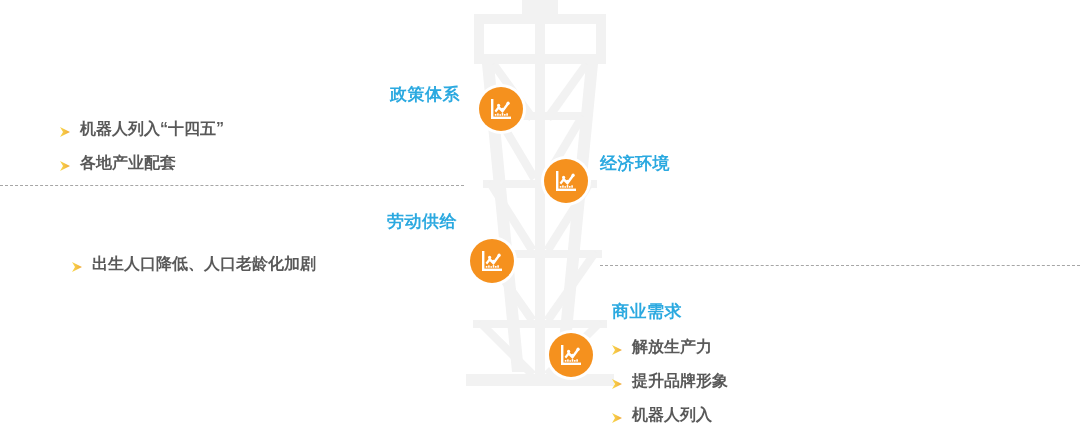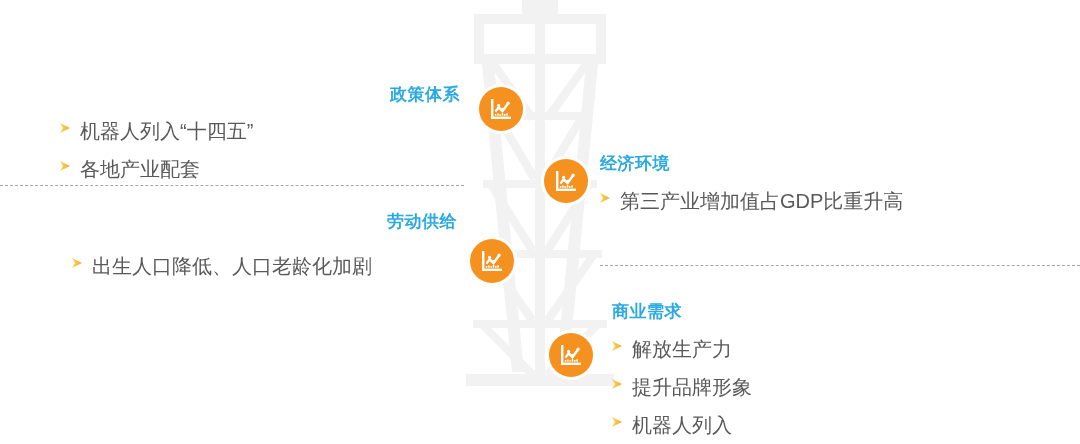--- a/index.html
+++ b/index.html
@@ -43,26 +43,27 @@
     font-size:17px;
     font-weight:bold;
     letter-spacing:.5px;
     white-space:nowrap;
     line-height:1;
   }
   .block.rightalign .heading{text-align:right;}
   .bullets{margin:0;padding:0;list-style:none;}
   .bullets li{
     display:flex;
-    align-items:flex-start;
+    align-items:flex-end;
     color:#595959;
-    font-size:20px;
+    font-size:16px;
     line-height:1;
     margin-top:18px;
     white-space:nowrap;
+    font-weight:bold;
   }
   .arrow{
     display:inline-block;
     width:14px;height:12px;
     margin-right:6px;
     flex:0 0 auto;
     position:relative;
     top:1px;
   }
   .arrow svg{display:block;}
@@ -248,28 +249,20 @@
           </svg>
         </span>
         <span>出生人口降低、人口老龄化加剧</span>
       </li>
     </ul>
   </div>
 
   <div class="block" id="blk-econ">
     <div class="heading">经济环境</div>
     <ul class="bullets">
-      <li>
-        <span class="arrow">
-          <svg width="14" height="12" viewBox="0 0 14 12" xmlns="http://www.w3.org/2000/svg">
-            <polygon points="0,1 10,6 0,11 3,6" fill="url(#g1)"></polygon>
-          </svg>
-        </span>
-        <span>第三产业增加值占GDP比重升高</span>
-      </li>
     </ul>
   </div>
 
   <div class="block" id="blk-demand">
     <div class="heading">商业需求</div>
     <ul class="bullets">
       <li>
         <span class="arrow">
           <svg width="14" height="12" viewBox="0 0 14 12" xmlns="http://www.w3.org/2000/svg">
             <polygon points="0,1 10,6 0,11 3,6" fill="url(#g1)"></polygon>

